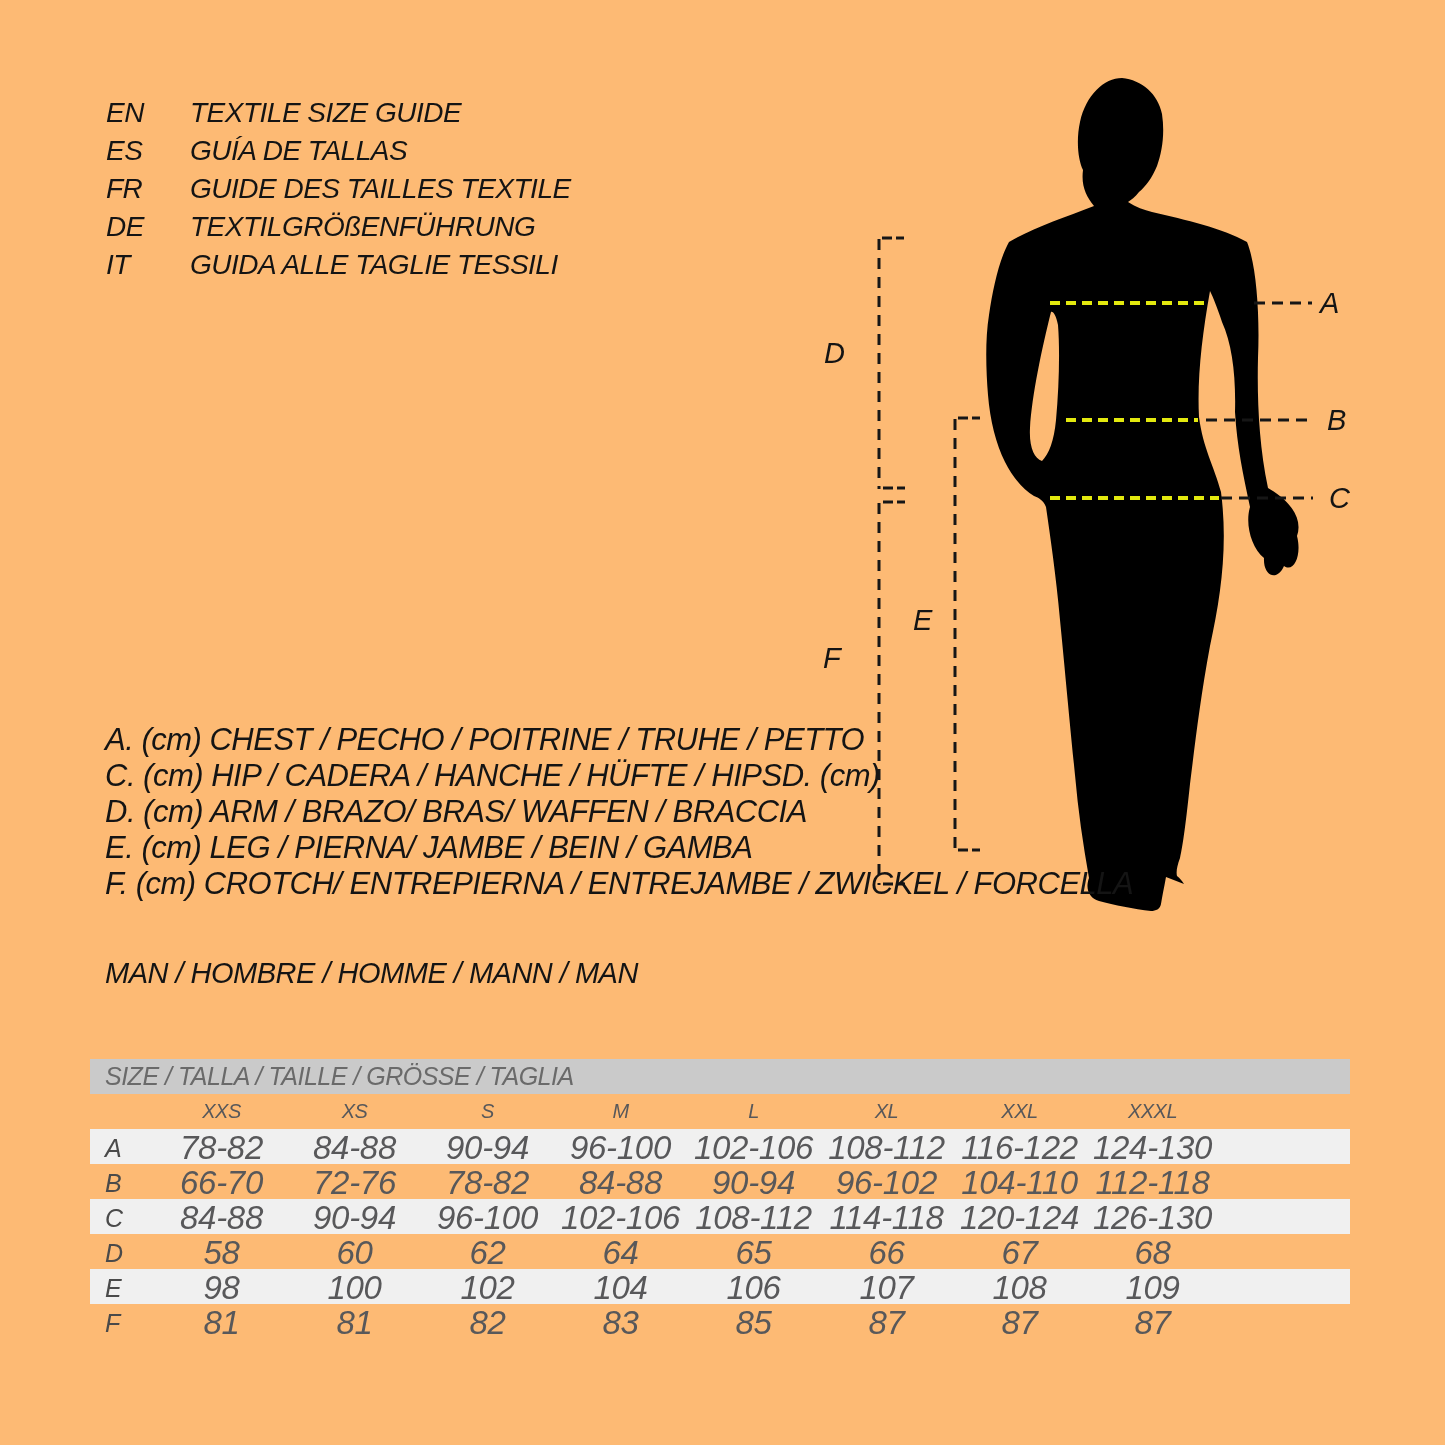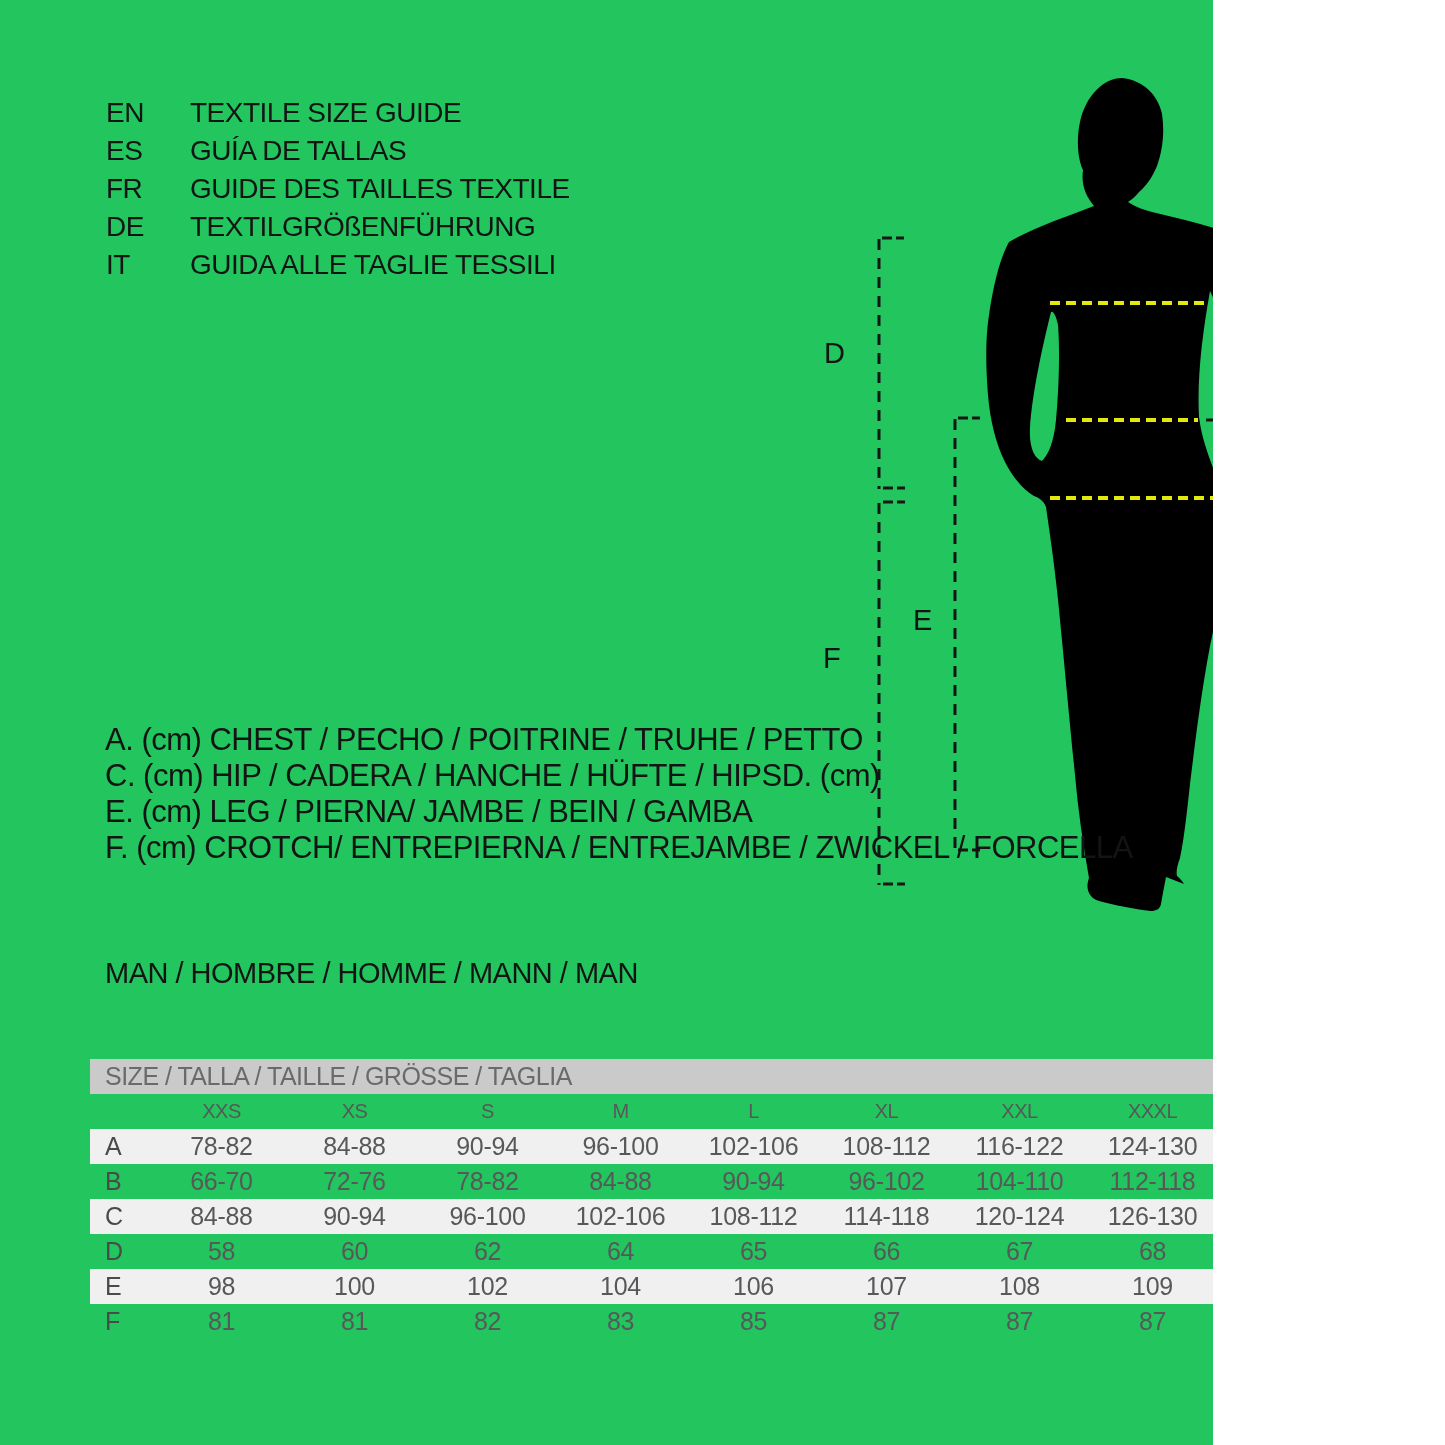--- a/index.html
+++ b/index.html
@@ -8,22 +8,22 @@
     --silhouette-black:#000000;
     --table-header-bg:#cacaca;
     --table-stripe-bg:#f0f0f0;
     --table-header-text:#6a6a6a;
     --table-text:#58585a;
     --row-label-text:#4a4a4a;
     --text-black:#141414;
   }
   html,body{margin:0;padding:0;background:#ffffff;}
   .page{
-    position:relative;width:1213px;height:1445px;background:#22c55e;overflow:hidden;
-    font-family:"Liberation Sans","DejaVu Sans",sans-serif;color:var(--text-black);
+    position:relative;width:1445px;height:1445px;background:#fdba74;overflow:hidden;
+    font-family:"Liberation Sans","DejaVu Sans",sans-serif;color:var(--text-black);font-style:italic;
   }
   .abs{position:absolute;}
   
   .lang-block{left:106px;top:94px;}
   .lang-row{height:38px;line-height:38px;font-size:28px;letter-spacing:-0.5px;white-space:nowrap;}
   .lang-code{display:inline-block;width:84px;}
   
   .fig-svg{left:0;top:0;}
   .body-fill{fill:var(--silhouette-black);fill-rule:evenodd;}
   .vdash{stroke:var(--measure-dash-black);stroke-width:3;stroke-dasharray:11 8;fill:none;}
@@ -43,21 +43,21 @@
     color:var(--table-header-text);font-size:25px;letter-spacing:-0.5px;padding-left:15px;
     box-sizing:border-box;
     margin-top:40px;
   }
   .tbl-grid-row{
     display:grid;grid-template-columns:65px repeat(8,133px) 1fr;
     height:35px;align-items:center;
   }
   .tbl-grid-row.stripe{background:var(--table-stripe-bg);}
   .col-h{font-size:20px;color:var(--table-text);text-align:center;letter-spacing:-0.5px;}
-  .cell{font-size:25px;color:var(--table-text);text-align:center;letter-spacing:-0.3px;}
+  .cell{font-size:33px;color:var(--table-text);text-align:center;letter-spacing:-0.3px;}
   .row-label{font-size:25px;color:var(--row-label-text);padding-left:15px;letter-spacing:-0.3px;}
 </style>
 </head>
 <body>
 
 <div class="page">
 
   <div class="abs lang-block">
     <div class="lang-row">
       <span class="lang-code">EN</span><span>TEXTILE SIZE GUIDE</span>
@@ -152,20 +152,21 @@
   <div class="abs marker" style="left:1320px;top:287px;">A</div>
   <div class="abs marker" style="left:1327px;top:404px;">B</div>
   <div class="abs marker" style="left:1329px;top:482px;">C</div>
   <div class="abs marker" style="left:824px;top:337px;">D</div>
   <div class="abs marker" style="left:913px;top:604px;">E</div>
   <div class="abs marker" style="left:823px;top:642px;">F</div>
 
   <div class="abs legend-block">
     <div class="legend-row">A. (cm) CHEST / PECHO / POITRINE / TRUHE / PETTO</div>
     <div class="legend-row">C. (cm) HIP / CADERA / HANCHE / HÜFTE / HIPSD. (cm)</div>
+    <div class="legend-row">D. (cm) ARM / BRAZO/ BRAS/ WAFFEN / BRACCIA</div>
     <div class="legend-row">E. (cm) LEG / PIERNA/ JAMBE / BEIN / GAMBA</div>
     <div class="legend-row">F. (cm) CROTCH/ ENTREPIERNA / ENTREJAMBE / ZWICKEL / FORCELLA</div>
   </div>
 
   <div class="abs category-line">MAN / HOMBRE / HOMME / MANN / MAN</div>
 
   <div class="abs size-table">
     <div class="tbl-header">SIZE / TALLA / TAILLE / GRÖSSE / TAGLIA</div>
 
     <div class="tbl-grid-row">

